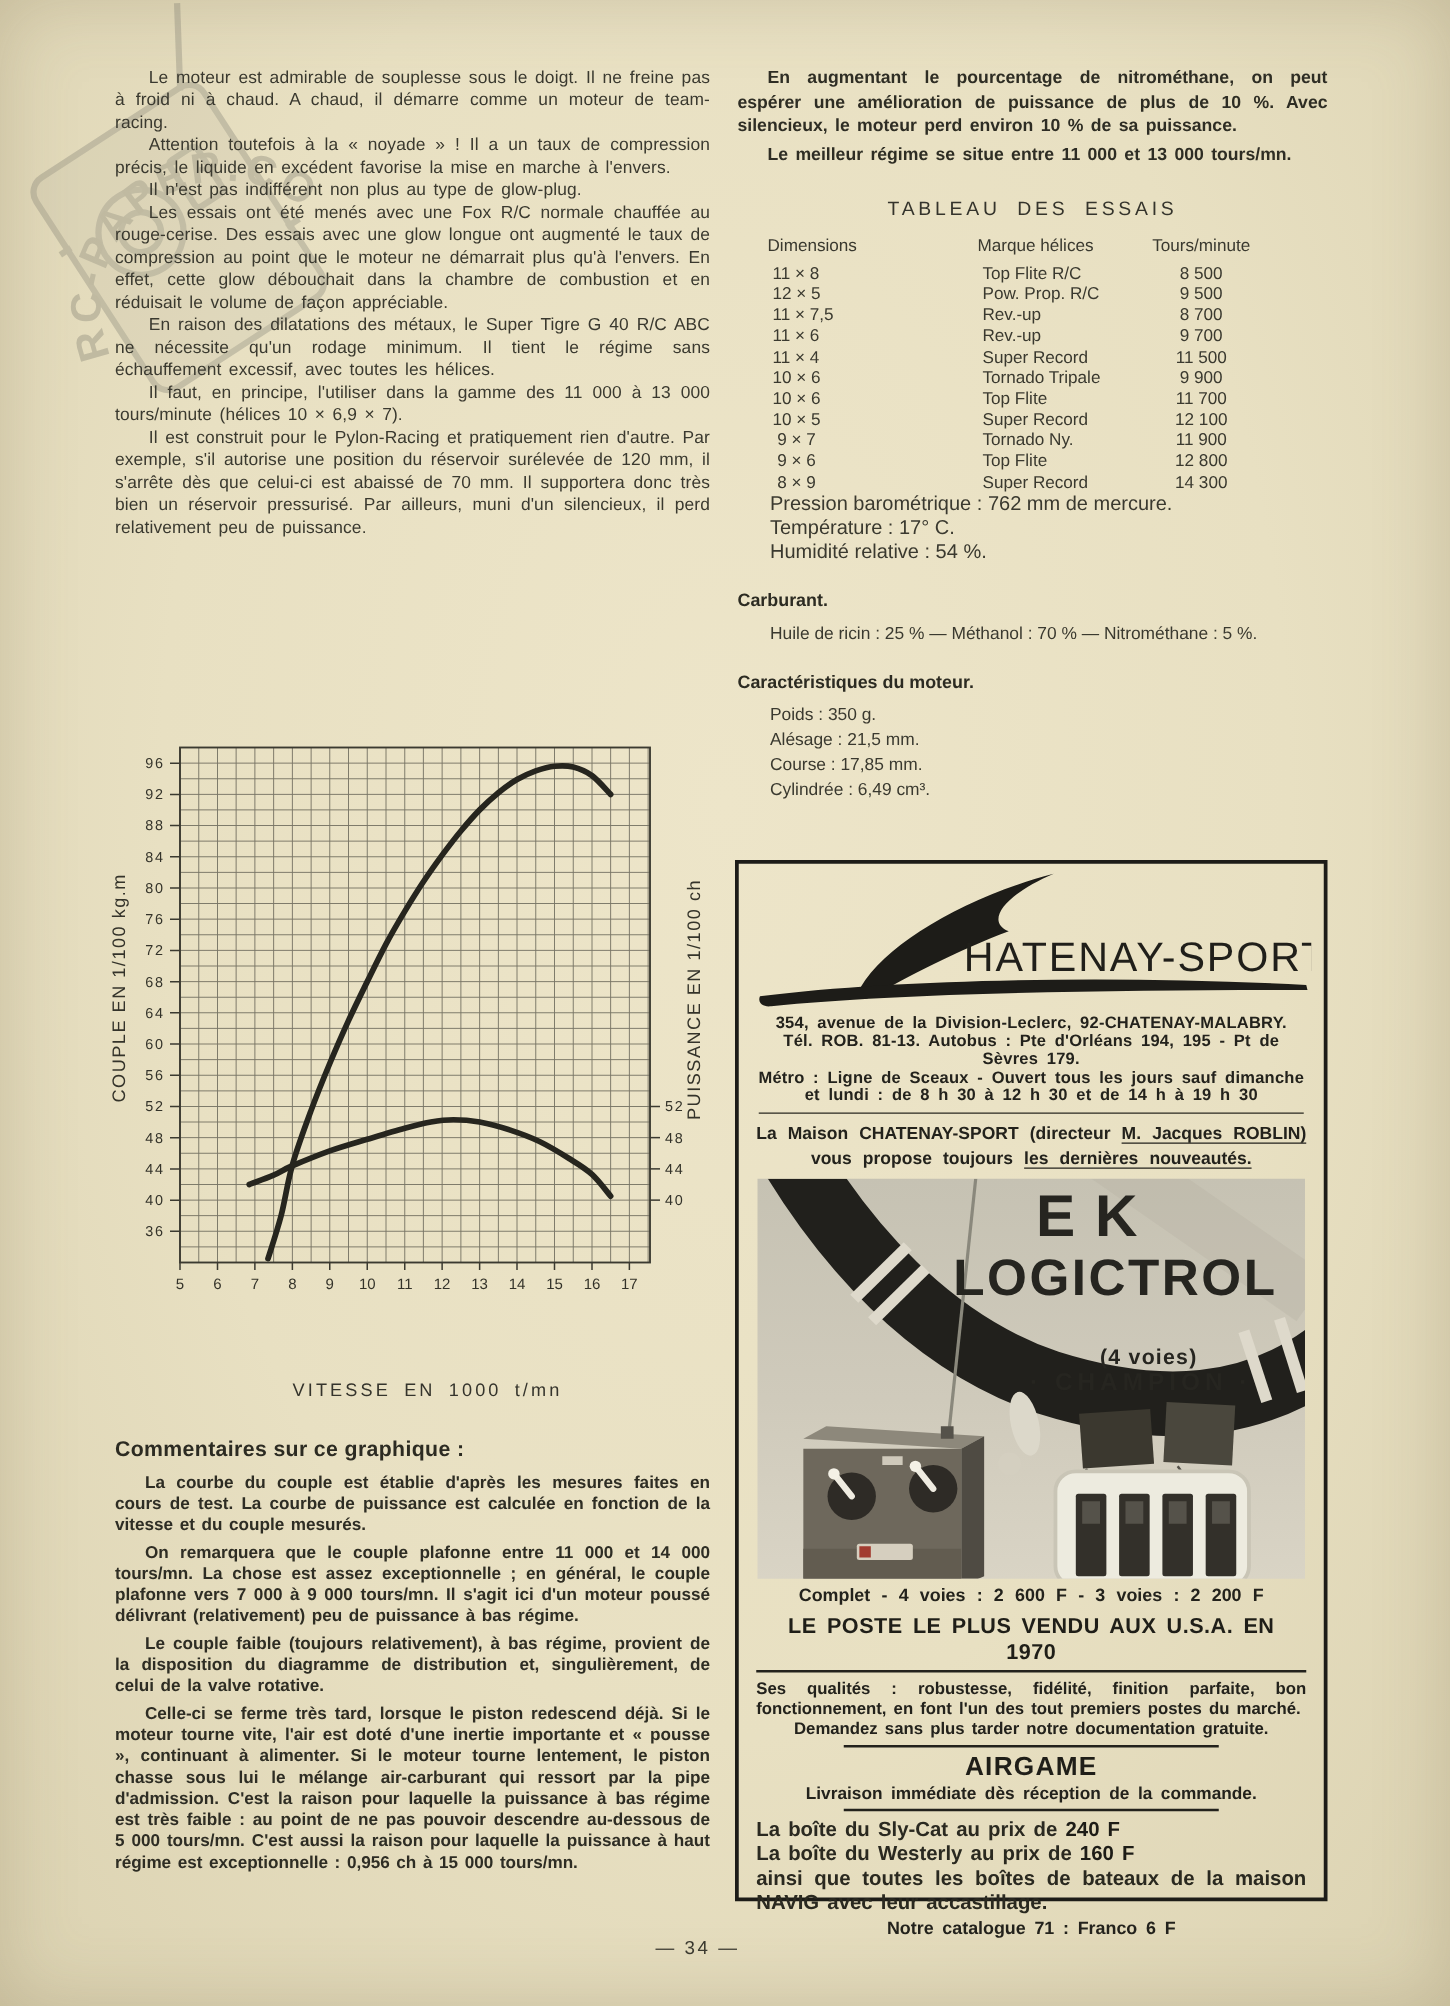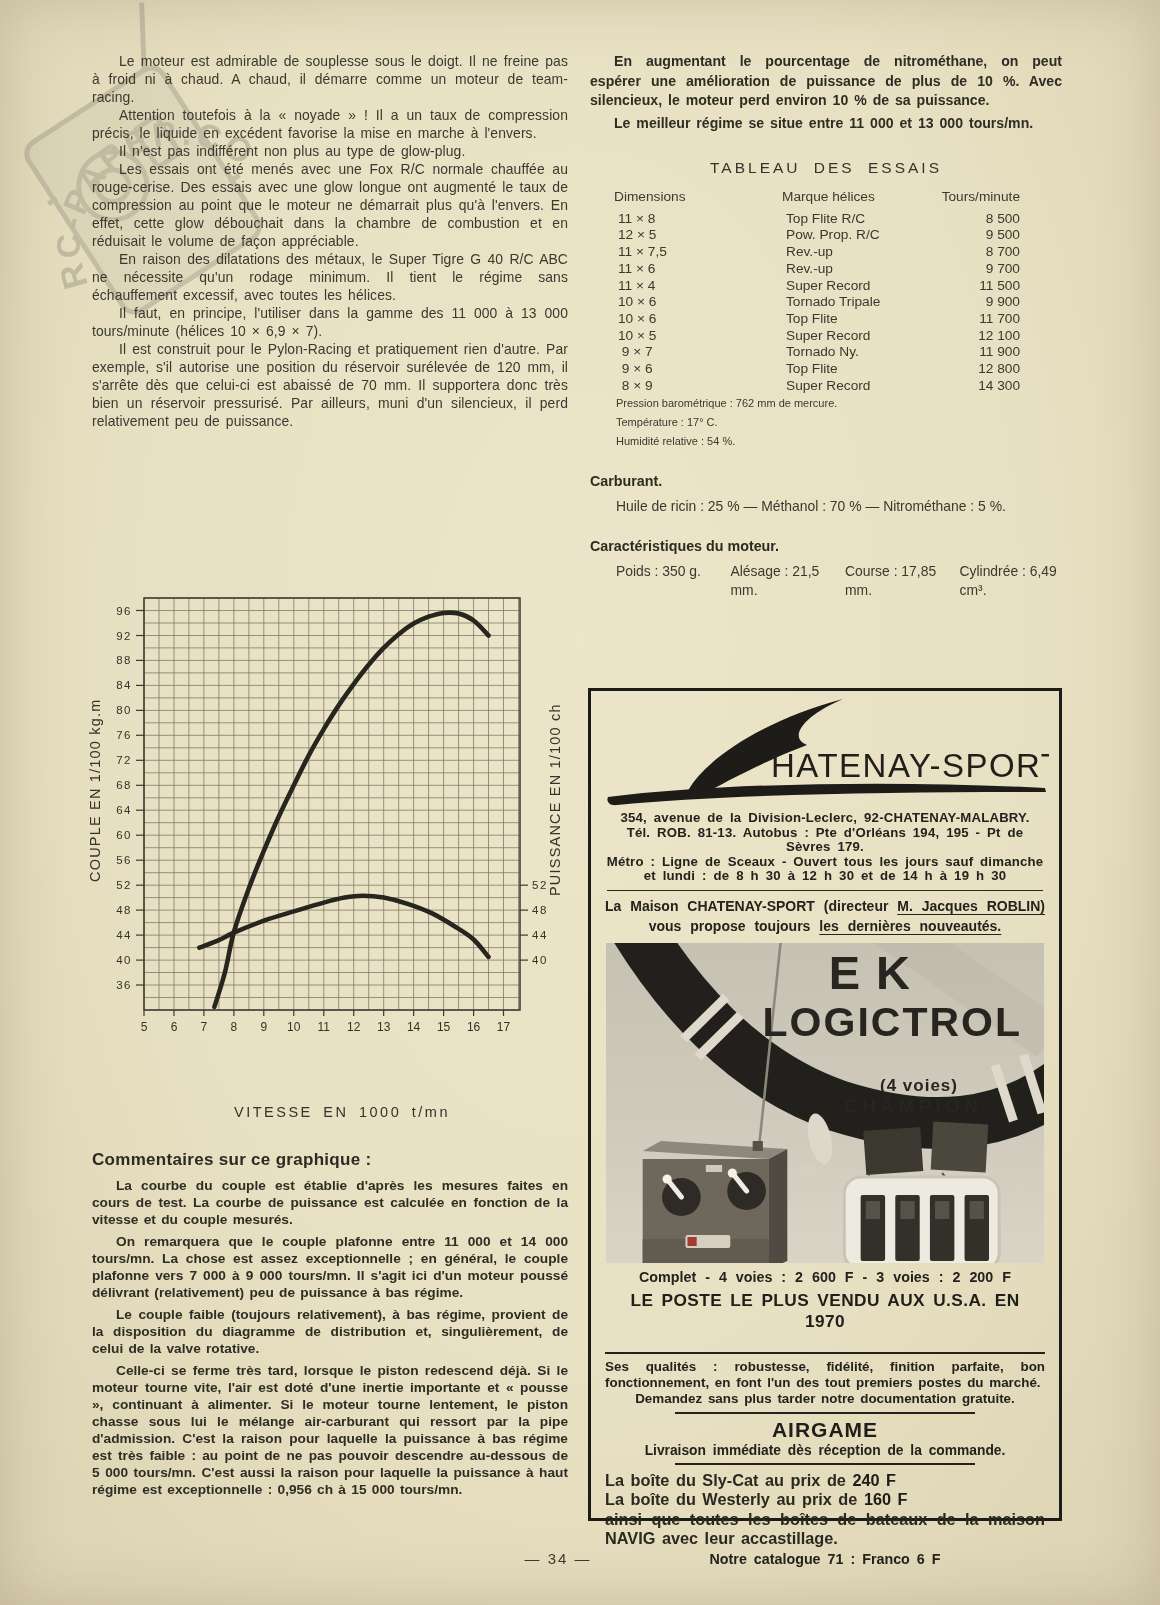--- a/index.html
+++ b/index.html
@@ -21,41 +21,41 @@
   .comm-p{margin:0 0 5px 0;text-indent:24px;text-align:justify;font-weight:bold;font-size:13.7px;line-height:17px;word-spacing:1.5px;color:#2e2d24;}
   
   #right-col{left:590px;top:52px;width:472px;}
   .intro-p{margin:0 0 3px 0;text-indent:24px;text-align:justify;font-weight:bold;font-size:14.1px;line-height:19.5px;word-spacing:2px;color:#2e2d24;}
   .tbl-title{margin:26px 0 12px 0;text-align:center;font-size:15.5px;letter-spacing:3px;word-spacing:6px;color:#35342c;}
   .tbl{font-size:13.7px;color:#3a392f;}
   .tbl-row{display:flex;line-height:16.7px;}
   .tbl-header{margin-bottom:5px;}
   .c1{width:168px;padding-left:28px;white-space:pre;}
   .c2{flex:1;}
-  .c3{width:118px;text-align:right;padding-right:42px;white-space:pre;}
+  .c3{width:118px;text-align:center;padding-right:42px;white-space:pre;}
   .sec-head{margin:22px 0 8px 0;font-weight:bold;font-size:14.3px;color:#2c2b22;}
-  .sec-line{margin:0;padding-left:26px;font-size:11px;line-height:19px;color:#3a392f;}
+  .sec-line{margin:0;padding-left:26px;font-size:16px;line-height:19px;color:#3a392f;}
   .sec-par{margin:0;text-indent:26px;text-align:justify;font-size:13.9px;line-height:19px;color:#3a392f;}
-  .specs{display:grid;grid-template-columns:1fr 1fr 1fr 1fr;column-gap:12px;row-gap:1px;padding-left:26px;font-size:13.9px;line-height:19px;color:#3a392f;}
+  .specs{display:grid;grid-template-columns:1fr;column-gap:12px;row-gap:1px;padding-left:26px;font-size:13.9px;line-height:19px;color:#3a392f;}
   
   #ad{position:absolute;left:588px;top:688px;width:474px;height:833px;border:3px solid #1d1c18;z-index:1;box-sizing:border-box;padding:0 14px;background:transparent;}
   .ad-logo{display:block;margin:2px auto 0 auto;}
   .ad-addr{margin-top:2px;text-align:center;font-weight:bold;font-size:13.2px;line-height:14.6px;letter-spacing:.2px;word-spacing:3px;color:#23221c;}
   .ad-rule{border:none;border-top:1.6px solid #2a2921;margin:6px 2px 5px 2px;}
   .maison{margin:0;text-align:center;font-weight:bold;font-size:14px;line-height:20px;word-spacing:5px;color:#23221c;}
   .maison u{text-underline-offset:3px;}
   .photo{position:relative;margin:7px auto 0 auto;width:438px;height:320px;background:linear-gradient(180deg,#c6c2b3 0%,#cfcabb 55%,#d9d4c5 100%);overflow:hidden;}
   .photo-svg{position:absolute;left:0;top:0;}
   .ph-txt{position:absolute;font-weight:bold;color:#262520;z-index:2;white-space:nowrap;}
   .ph-ek{right:118px;top:2px;font-size:47px;letter-spacing:16px;}
   .ph-logictrol{right:22px;top:56px;font-size:41px;letter-spacing:2px;}
   .ph-champion{right:42px;top:110px;font-size:19.5px;letter-spacing:4px;margin-top:42px;}
   .ph-voies{right:86px;top:133px;font-size:17px;letter-spacing:1px;}
   .price-line{margin:6px 0 0 0;text-align:center;font-weight:bold;font-size:14.3px;word-spacing:5px;color:#23221c;}
-  .headline{margin:5px auto 0 auto;width:fit-content;text-align:center;font-weight:bold;font-size:17.3px;word-spacing:3px;letter-spacing:.4px;color:#1f1e18;border-bottom:2px solid #23221c;padding:0 6px 20px 6px;}
+  .headline{margin:5px auto 0 auto;width:fit-content;text-align:center;font-weight:bold;font-size:17.3px;word-spacing:3px;letter-spacing:.4px;color:#1f1e18;border-bottom:2px solid #23221c;padding:0 6px 4px 6px;}
   .qualities{margin:5px 0 0 0;text-align:justify;font-weight:bold;font-size:13.4px;line-height:15.8px;word-spacing:2px;color:#23221c;}
   .qualities-2{margin:0;text-align:center;font-weight:bold;font-size:13.4px;line-height:16px;word-spacing:2px;color:#23221c;}
   .mini-rule{border:none;border-top:2px solid #23221c;width:300px;margin:5px auto 4px auto;}
   .airgame{margin:0;text-align:center;font-weight:bold;font-size:21px;letter-spacing:1px;color:#1f1e18;}
   .delivery{margin:1px 0 0 0;text-align:center;font-weight:bold;font-size:13.8px;word-spacing:3px;color:#23221c;}
   .boats{margin-top:6px;}
   .boat-line{margin:0;font-size:16.3px;line-height:19.5px;font-weight:600;word-spacing:2px;color:#2a2920;}
   .boat-line b{font-weight:bold;color:#1d1c16;}
   .navig{margin:0;text-align:justify;font-size:16.3px;line-height:19.5px;font-weight:600;word-spacing:2px;color:#2a2920;}
   .catalogue{margin:2px 0 0 0;text-align:center;font-weight:bold;font-size:14.3px;word-spacing:3px;color:#23221c;}

